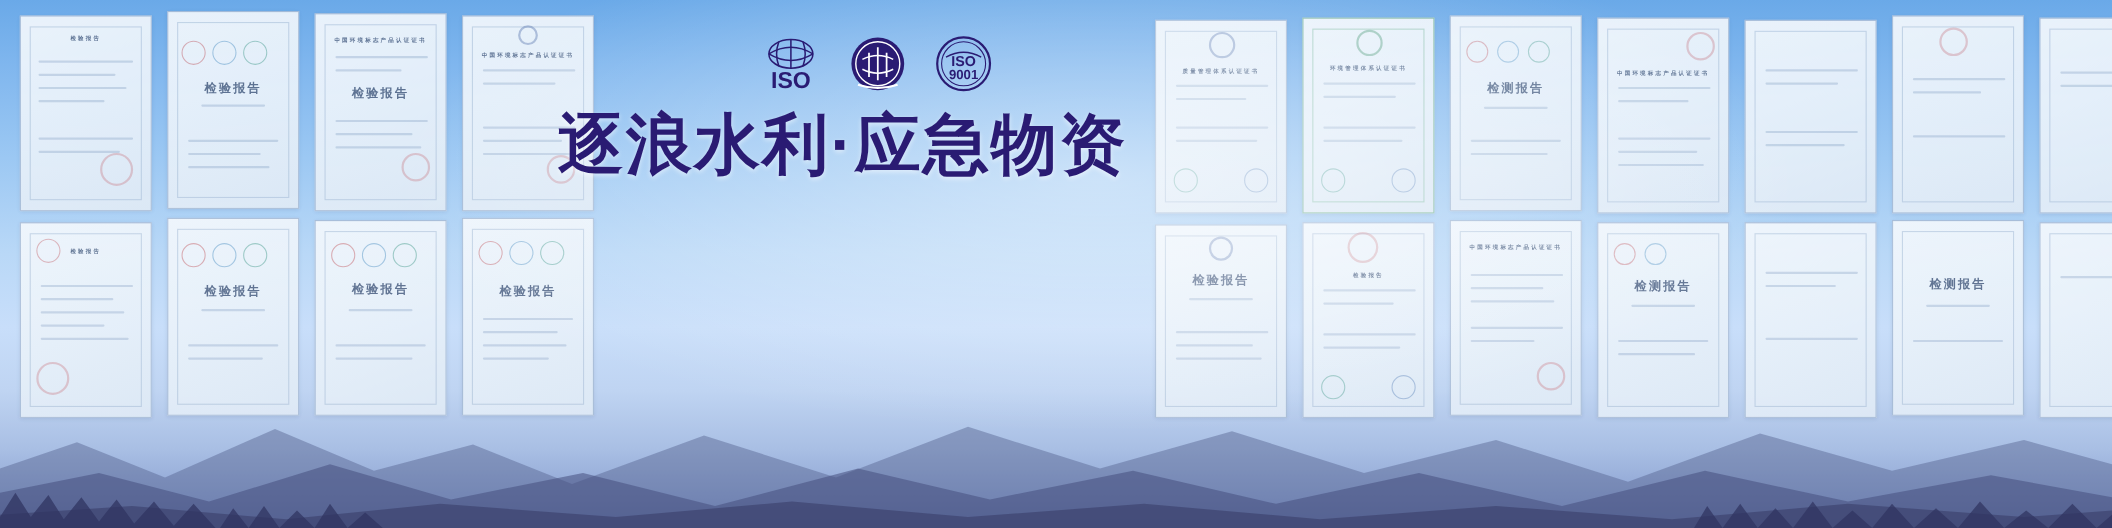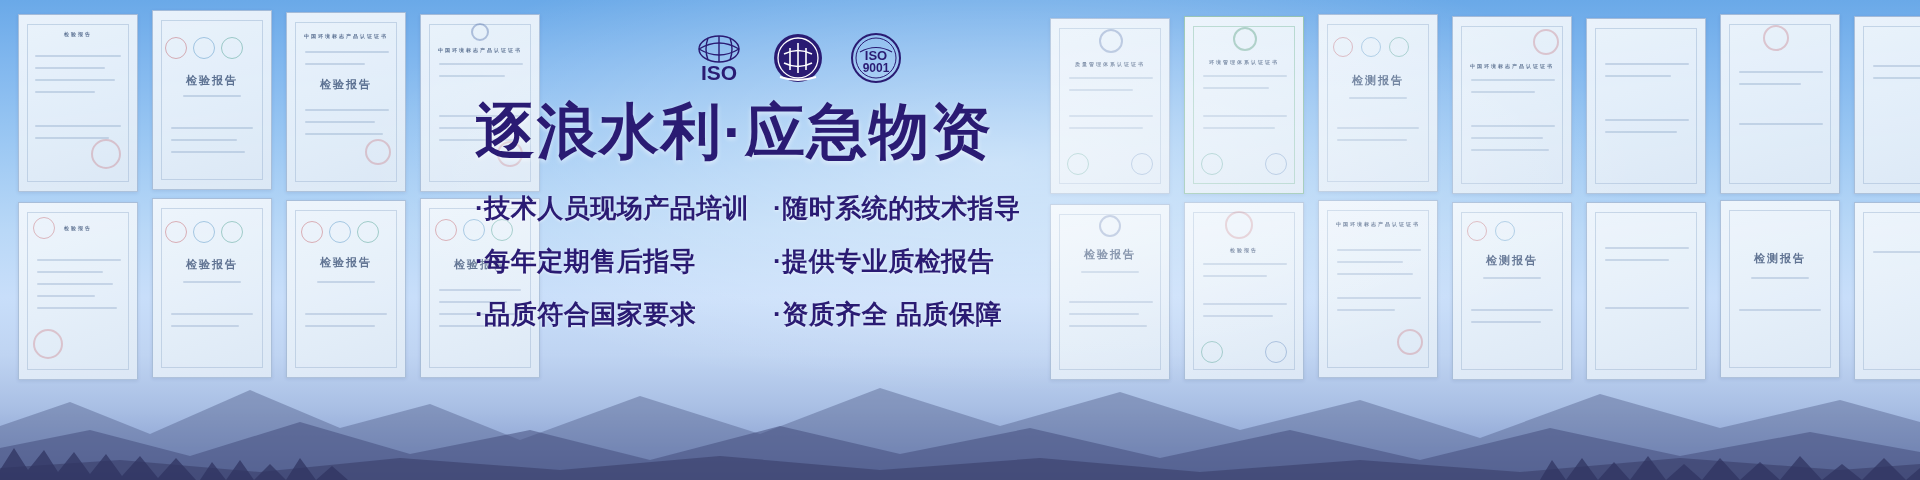--- a/index.html
+++ b/index.html
@@ -79,21 +79,21 @@
   
   .logos {
     position: absolute;
     left: 690px; top: 32px;
     display: flex; align-items: center; gap: 22px;
   }
   .logo-iso, .logo-cn, .logo-9001 { position: relative; }
   
   .headline-block {
     position: absolute;
-    left: 475px; top: 98px;
+    left: 507px; top: 98px;
     width: 580px;
   }
   .main-title {
     font-size: 60px;
     font-weight: 800;
     color: #2a1b73;
     letter-spacing: 2px;
     line-height: 1.12;
     white-space: nowrap;
     text-shadow: 0 2px 5px rgba(255,255,255,0.55);
@@ -410,23 +410,15 @@
         <path d="M12,20 Q28,11 44,20" stroke="#2a1b73" stroke-width="1.2" fill="none"></path>
         <text x="28" y="28" text-anchor="middle" font-family="'Liberation Sans',sans-serif" font-size="13" font-weight="bold" fill="#2a1b73">ISO</text>
         <text x="28" y="40" text-anchor="middle" font-family="'Liberation Sans',sans-serif" font-size="12" font-weight="bold" fill="#2a1b73">9001</text>
       </svg>
     </div>
   </div>
 
   <div class="headline-block">
     <div class="main-title">逐浪水利·应急物资</div>
 
-    <div class="features">
-      <div class="feature">·技术人员现场产品培训</div>
-      <div class="feature">·随时系统的技术指导</div>
-      <div class="feature">·每年定期售后指导</div>
-      <div class="feature">·提供专业质检报告</div>
-      <div class="feature">·品质符合国家要求</div>
-      <div class="feature">·资质齐全 品质保障</div>
-    </div>
   </div>
 
 </div>
 
 </body></html>

